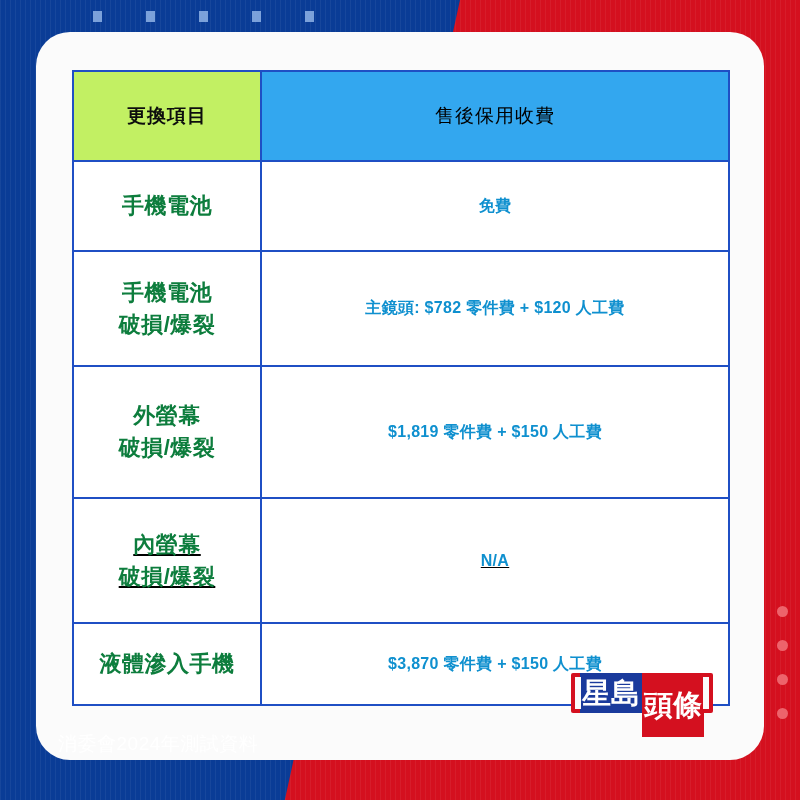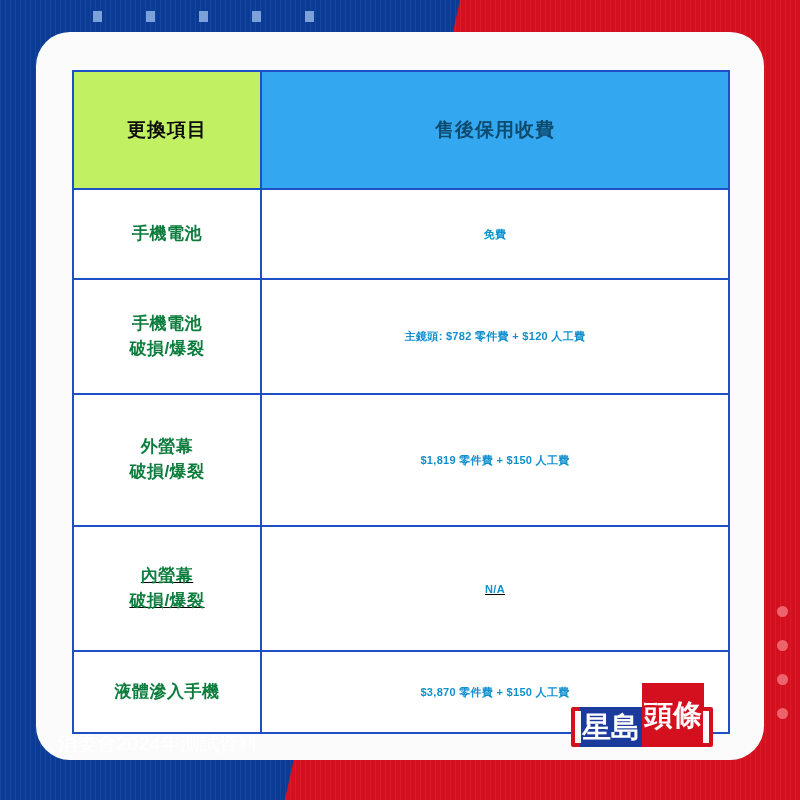--- a/index.html
+++ b/index.html
@@ -57,74 +57,74 @@
   
   .table{
     position:absolute;left:36px;top:38px;
     width:656px;
     border-collapse:collapse;
     table-layout:fixed;
   }
   .table td,.table th{
     border:2px solid #1f4fc4;
     text-align:center;vertical-align:middle;
-    padding:14px 6px;
+    padding:0 6px;
   }
   .col-item{width:188px;}
   .col-fee{width:468px;}
 
   th.hdr-item{
     background:#c2f063;
     color:#0d0d0d;
     font-size:19px;font-weight:bold;
     height:88px;
     letter-spacing:1px;
   }
   th.hdr-fee{
     background:#33a7ef;
-    color:#0c4a6e;
-    font-size:19px;font-weight:bold;
+    color:#000000;
+    font-size:19px;font-weight:normal;
     height:88px;
     letter-spacing:1px;
   }
 
   td.cell-item{
     background:#ffffff;
     color:#0d7d3d;
-    font-size:17px;font-weight:bold;
+    font-size:22px;font-weight:bold;
     line-height:1.45;
     letter-spacing:.5px;
   }
   td.cell-fee{
     background:#ffffff;
     color:#0f90cf;
-    font-size:11px;font-weight:bold;
+    font-size:16px;font-weight:bold;
     letter-spacing:.3px;
   }
   tr.r-h{height:88px;}
   tr.r-1{height:90px;}
   tr.r-2{height:115px;}
   tr.r-3{height:132px;}
   tr.r-4{height:125px;text-decoration:underline;}
   tr.r-5{height:82px;}
 
   .nowrap-line{display:block;white-space:nowrap;}
 
   
   .caption{
     position:absolute;left:58px;top:731px;
     color:#ffffff;font-size:19px;font-weight:normal;
     letter-spacing:.5px;white-space:nowrap;
   }
 
   
   .logo{
-    position:absolute;left:571px;top:701px;
+    position:absolute;left:571px;top:673px;
     width:166px;height:46px;
-    display:flex;align-items:flex-end;
+    display:flex;align-items:flex-start;
   }
   .logo-brk{
     width:9px;height:40px;background:#d4101f;
     position:relative;
   }
   .logo-brk.left{border-radius:2px 0 0 2px;}
   .logo-brk.left::after{content:"";position:absolute;left:4px;top:4px;
     width:6px;height:32px;background:#fbfbfb;}
   .logo-brk.right{border-radius:0 2px 2px 0;}
   .logo-brk.right::after{content:"";position:absolute;right:4px;top:4px;

